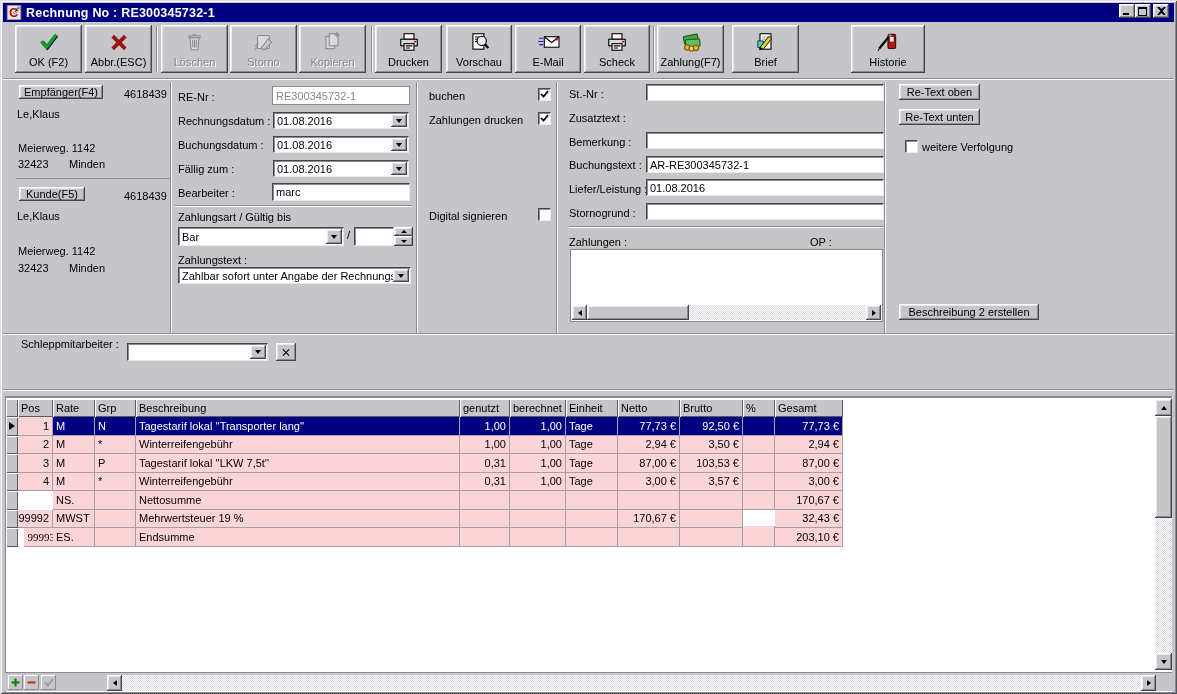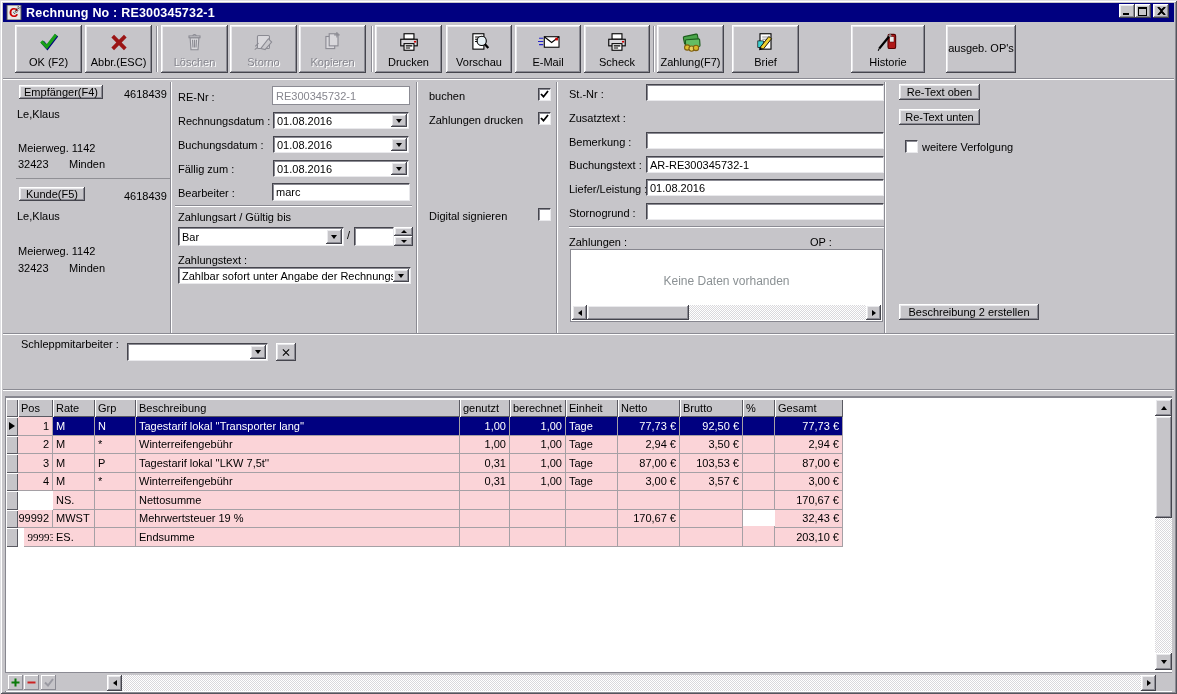--- a/index.html
+++ b/index.html
@@ -262,23 +262,20 @@
               <rect x="11" y="3" width="7" height="13" rx="1.5" fill="#b01818" stroke="#500"></rect>
               <rect x="12.5" y="5" width="4" height="5" fill="#e8e8e8" stroke="#500" stroke-width="0.5"></rect>
               <path d="M3 16 L12 5" stroke="#000" stroke-width="2"></path>
               <path d="M12 5 L13.8 3.4" stroke="#888" stroke-width="2.4"></path>
               <path d="M3 16 L2 18" stroke="#000" stroke-width="1"></path>
             </g>
           </svg>
       </span>
       <span>Historie</span>
     </div>
-    <div class="tbtn" style="left:943px;width:70px;">
-      <span style="margin-bottom:14px;">ausgeb. OP's</span>
-    </div>
   </div>
   <div class="hgroove" style="left:3px;top:78px;width:1171px;"></div>
 
   <button class="btn" style="left:19px;top:85px;width:84px;height:14px;">Empfänger(F4)</button>
   <span class="lbl" style="left:124px;top:88px;">4618439</span>
   <span class="lbl" style="left:17px;top:108px;">Le,Klaus</span>
   <span class="lbl" style="left:18px;top:142px;">Meierweg. 1142</span>
   <span class="lbl" style="left:18px;top:158px;">32423</span>
   <span class="lbl" style="left:69px;top:158px;">Minden</span>
   <div class="hline" style="left:16px;top:178px;width:154px;"></div>
@@ -389,21 +386,20 @@
     </div>
   <span class="lbl" style="left:569px;top:207px;">Stornogrund :</span>
   <div class="field" style="left:646px;top:203px;width:238px;height:17px;">
       <span></span>
     </div>
 
   <div class="hgroove" style="left:569px;top:226px;width:317px;"></div>
   <span class="lbl" style="left:569px;top:236px;">Zahlungen :</span>
   <span class="lbl" style="left:810px;top:236px;">OP :</span>
   <div class="abs" style="left:570px;top:249px;width:313px;height:73px;background:#fff;border:1px solid #87878f;">
-    <span class="lbl" style="left:0;top:24px;width:100%;text-align:center;color:#8b9194;font-size:12px;">Keine Daten vorhanden</span>
     <div class="abs sb-track" style="left:1px;bottom:1px;width:309px;height:15px;">
       <span class="sb-btn" style="left:0;top:0;width:15px;height:15px;">
           <span class="tri-left"></span>
         </span>
       <span class="sb-thumb" style="left:15px;top:0;width:102px;height:15px;"></span>
       <span class="sb-btn" style="right:0;top:0;width:15px;height:15px;">
           <span class="tri-right"></span>
         </span>
     </div>
   </div>

